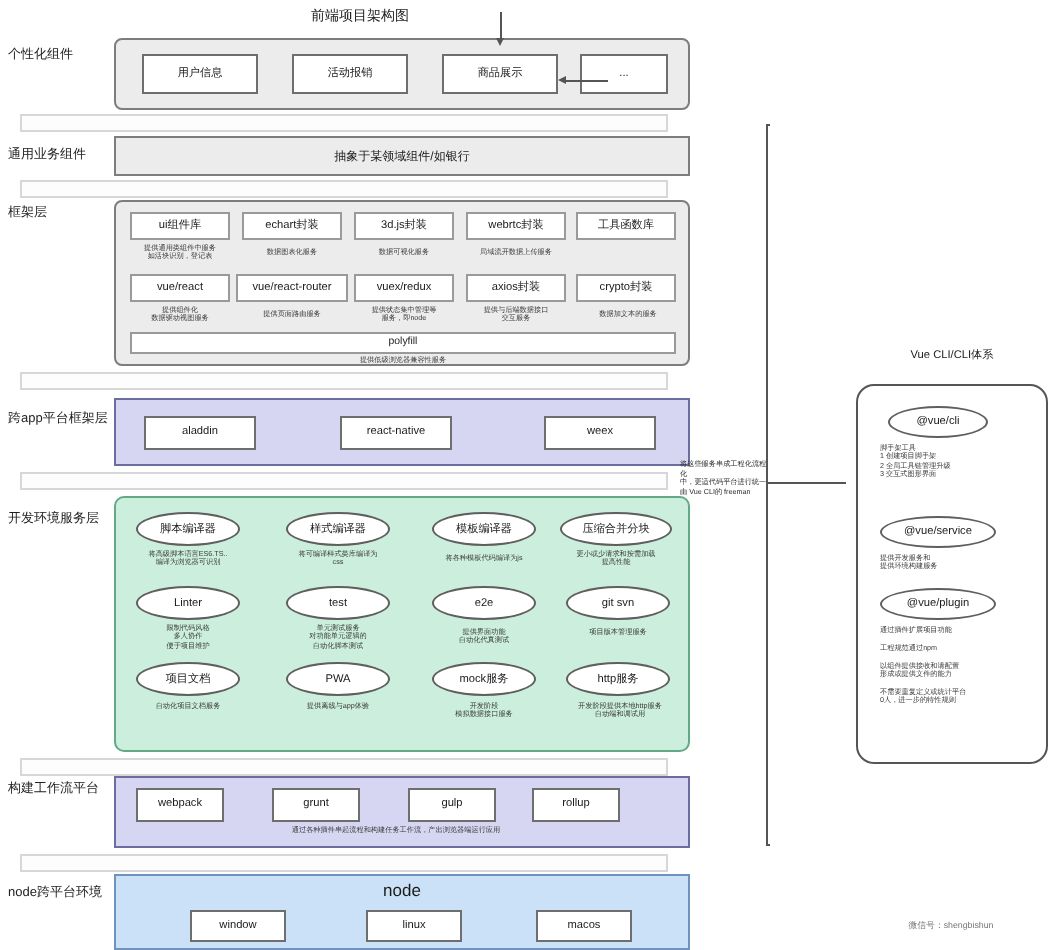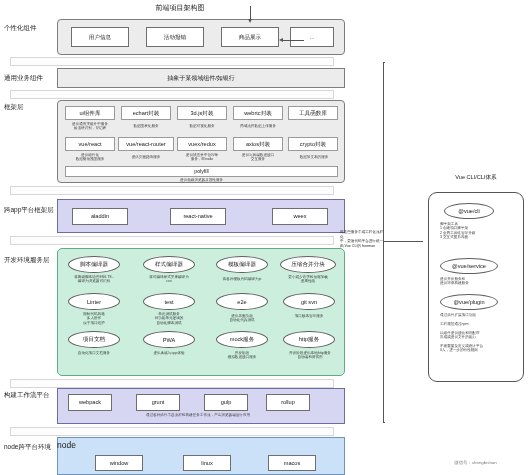--- a/index.html
+++ b/index.html
@@ -101,20 +101,21 @@
 
   
   .band-text {
     position: absolute;
     text-align: center;
     font-size: 6px;
     color: #1a1a1a;
   }
   .band-title {
     position: absolute;
+    text-align: center;
     font-size: 8.5px;
     color: #1a1a1a;
   }
 
   
   .cli-title {
     position: absolute;
     font-size: 5.6px;
     color: #222;
     text-align: center;

